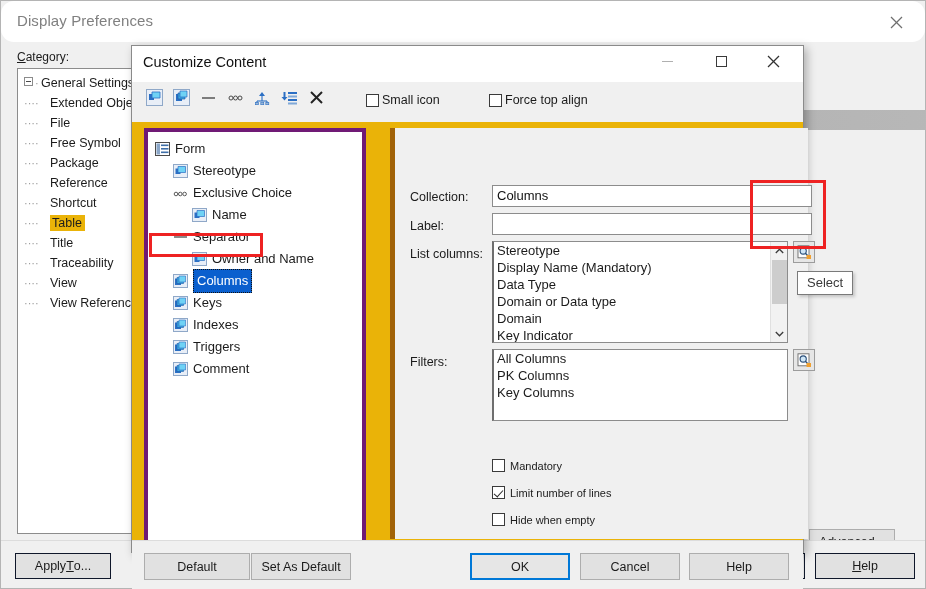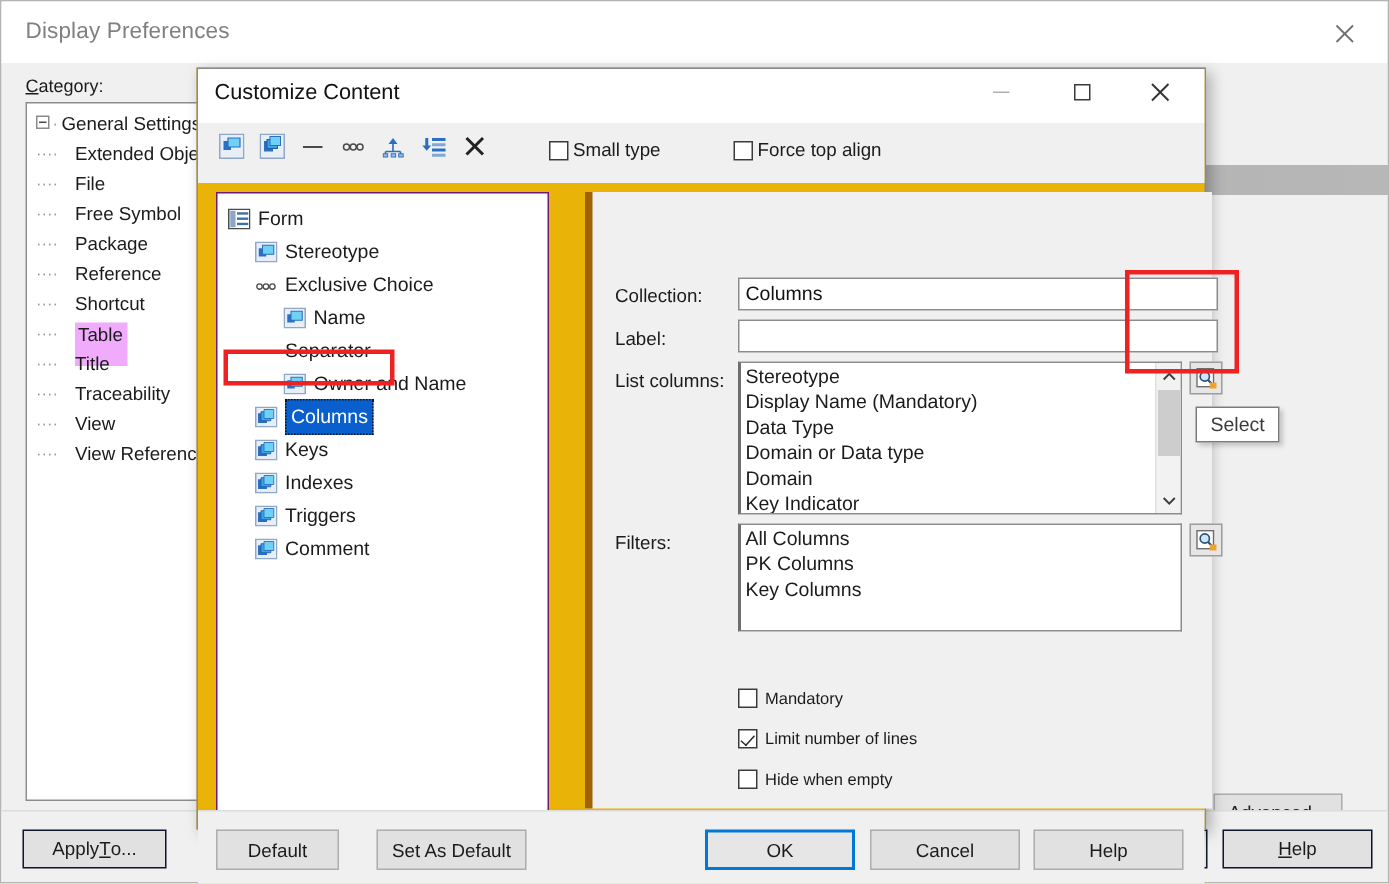--- a/index.html
+++ b/index.html
@@ -16,20 +16,21 @@
 
   
   .main-window {
     position: absolute; left: 0; top: 0; width: 926px; height: 589px;
     background: #f0f0f0;
     border: 1px solid #b4b4b4;
   }
   .main-titlebar {
     position: absolute; left: 0; top: 0; width: 924px; height: 41px;
     background: #ffffff;
+    border-radius: 13px;
   }
   .main-title {
     position: absolute; left: 16px; top: 11px;
     font-size: 15px; color: #808080;
     font-family: "Liberation Sans", sans-serif;
     letter-spacing: .1px;
   }
   .main-close {
     position: absolute; right: 8px; top: 8px; width: 42px; height: 26px;
     display: flex; align-items: center; justify-content: center;
@@ -67,21 +68,21 @@
   .cat-row .dashlead {
     display: inline-block; width: 26px; color: #9a9a9a;
     font-size: 11px; letter-spacing: 0px; vertical-align: middle;
   }
   .cat-row .rootdash {
     display: inline-block; width: 6px; color: #9a9a9a; font-size: 11px;
     vertical-align: middle;
   }
   .cat-row .txt { vertical-align: middle; }
   .cat-row.selected .txt {
-    background: #f0abfc; padding: 1px 3px 14px 2px;
+    background: #eab308; padding: 1px 3px 1px 2px;
   }
 
   
   .right-panel {
     position: absolute; left: 196px; top: 26px; width: 712px; height: 466px;
     background: #f0f0f0;
   }
   .gray-bar {
     position: absolute; left: 602px; top: 42px; width: 310px; height: 20px;
     background: linear-gradient(90deg,#b5b5b5,#b8b8b8 55%,#bdbdbd);
@@ -156,21 +157,21 @@
   }
   .cbox.checked::after {
     content: ""; position: absolute; left: 3px; top: 1px;
     width: 4px; height: 8px; border: solid #2a2a2a;
     border-width: 0 1.6px 1.6px 0; transform: rotate(42deg);
   }
 
   
   .form-tree {
     position: absolute; left: 12px; top: 82px; width: 222px; height: 458px;
-    background: #ffffff; border: 1px solid #701a75;
+    background: #ffffff; border: 4px solid #701a75;
     padding-top: 6px; overflow: hidden;
   }
   .ft-row {
     position: relative; height: 22px; line-height: 22px;
     white-space: nowrap; font-size: 13px; display: flex; align-items: center;
   }
   .ft-row .ind { flex: none; }
   .ft-ico { width: 16px; height: 16px; flex: none; margin-right: 5px; display:flex; align-items:center; justify-content:center; }
   .ft-label { font-size: 13px; }
   .ft-row.selected .ft-label {
@@ -244,21 +245,21 @@
   .dlg-footer {
     position: absolute; left: 0; top: 494px; width: 671px; height: 52px;
     background: #f0f0f0; border-top: 1px solid #dcdcdc;
   }
   .dbtn {
     position: absolute; top: 12px; height: 27px;
     background: #e1e1e1; border: 1px solid #adadad;
     display: flex; align-items: center; justify-content: center;
     font-size: 12.5px; color: #1b1b1b;
   }
-  .dbtn-default { left: 12px; width: 82px; }
+  .dbtn-default { left: 12px; width: 106px; }
   .dbtn-setdefault { left: 119px; width: 100px; }
   .dbtn-ok { left: 338px; width: 100px; border: 2px solid #0078d7; background:#e6e6e6; }
   .dbtn-cancel { left: 448px; width: 100px; }
   .dbtn-help { left: 557px; width: 100px; }
 
   
   .redbox { position: absolute; border: 3px solid #ee2222; pointer-events: none; }
   .redbox-columns { left: 149px; top: 233px; width: 114px; height: 24px; }
   .redbox-select { left: 750px; top: 180px; width: 76px; height: 69px; }
 </style>
@@ -415,21 +416,21 @@
         <div class="tb-ico">
           <svg width="17" height="17" viewBox="0 0 17 17">
             <line x1="3" y1="3" x2="14" y2="14" stroke="#222" stroke-width="2"></line>
             <line x1="14" y1="3" x2="3" y2="14" stroke="#222" stroke-width="2"></line>
           </svg>
         </div>
       </div>
 
       <div class="cb-wrap cb-small-icon">
         <span class="cbox"></span>
-        <span>Small type</span>
+        <span>Small icon</span>
       </div>
       <div class="cb-wrap cb-force-top">
         <span class="cbox"></span>
         <span>Force top align</span>
       </div>
     </div>
 
     <div class="form-tree">
 
       <div class="ft-row">

